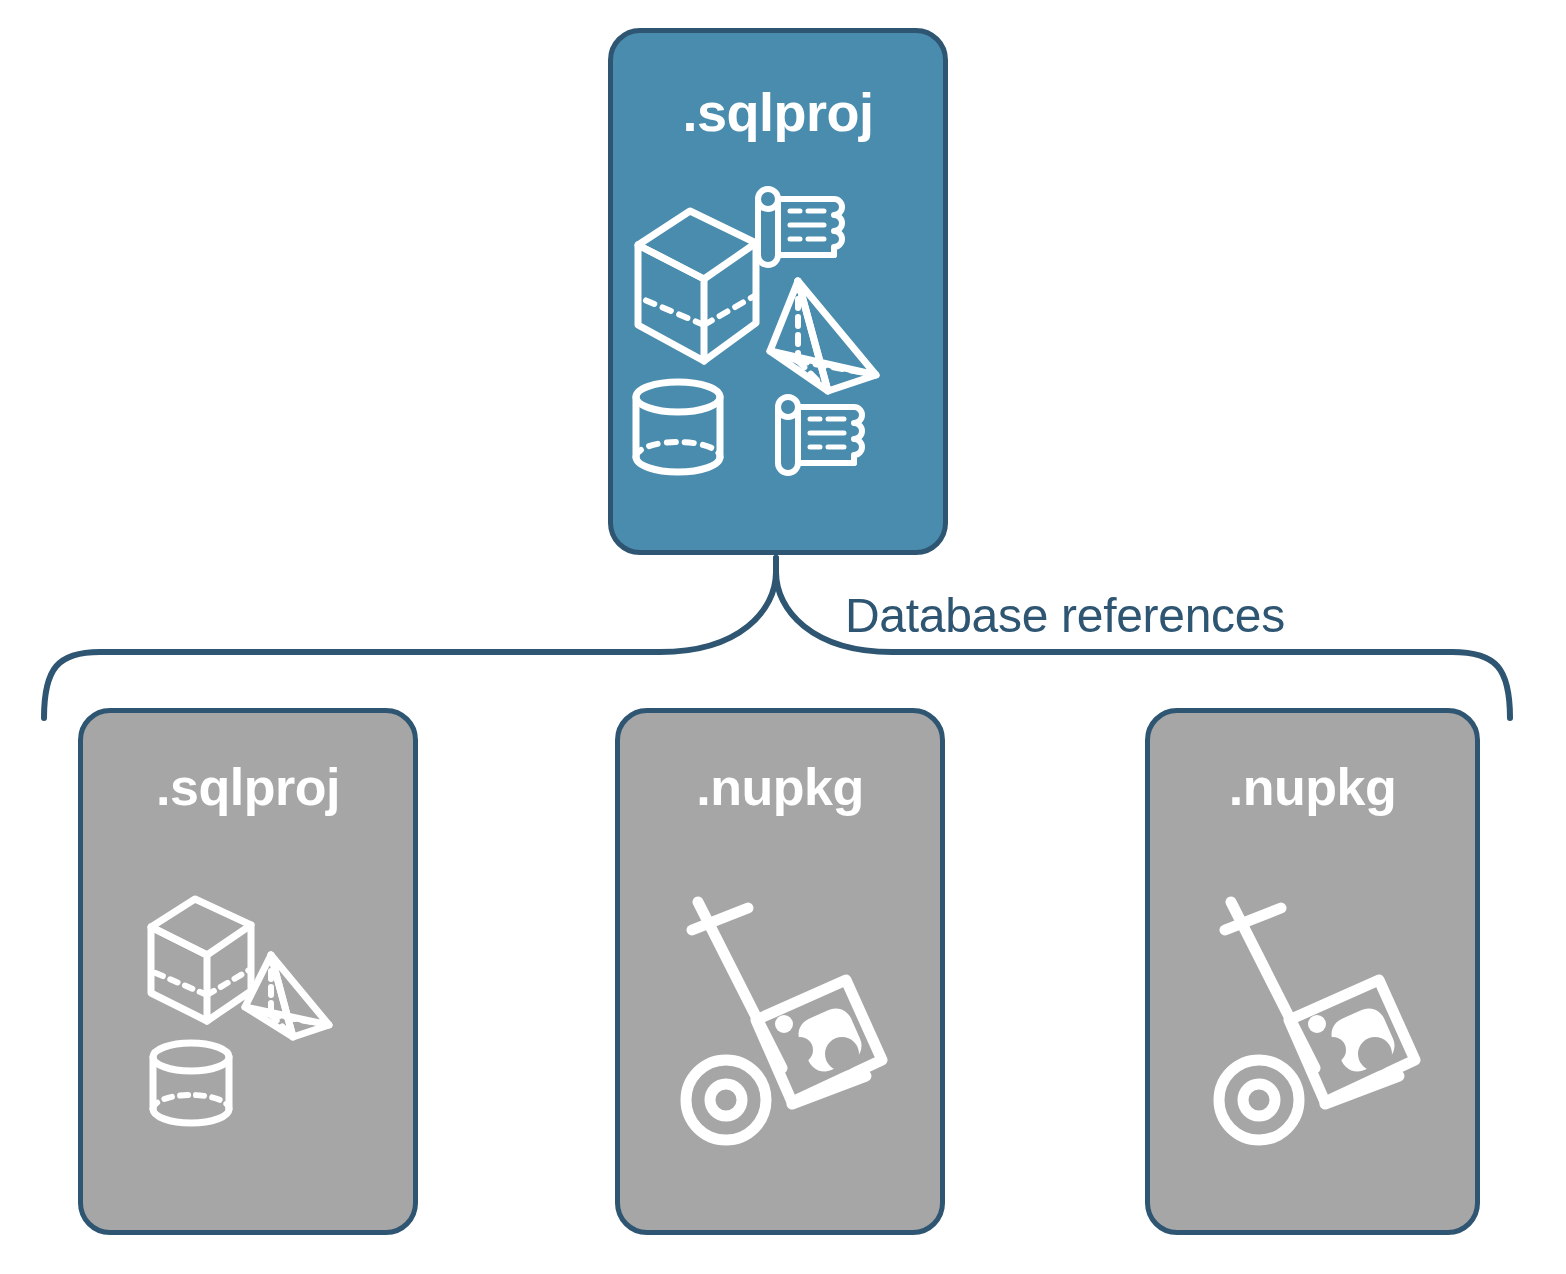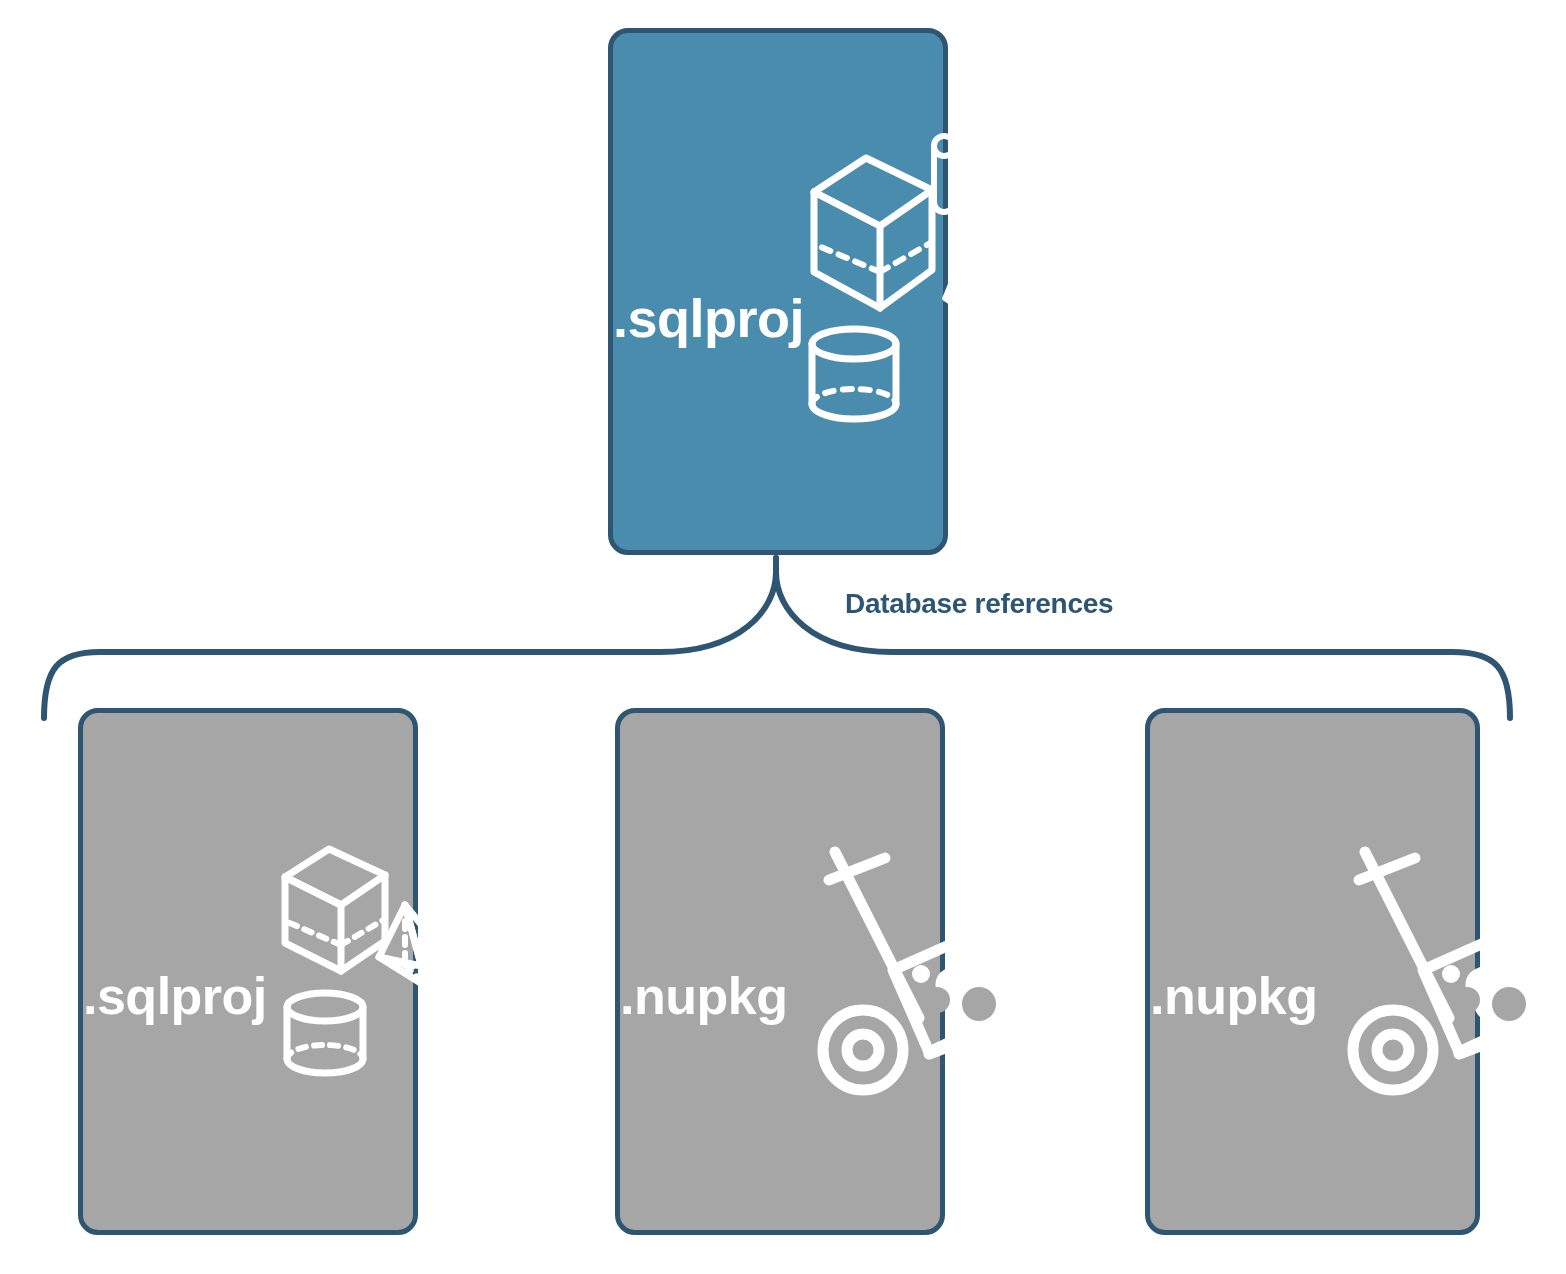--- a/index.html
+++ b/index.html
@@ -19,22 +19,23 @@
     position: absolute;
     inset: 0;
     width: 1566px;
     height: 1274px;
   }
 
   .node-box {
     position: absolute;
     box-sizing: border-box;
     border: 5px solid #2E5571;
-    border-radius: 20px;
+    border-radius: 32px;
     display: flex;
+    flex-direction: column;
     align-items: center;
   }
 
   .node-box.primary { background: #4A8CAD; }
   .node-box.secondary { background: #A6A6A6; }
 
   .node-title {
     color: #ffffff;
     font-weight: bold;
     letter-spacing: -0.5px;
@@ -82,22 +83,22 @@
     flex: 1;
     display: flex;
     align-items: center;
     justify-content: center;
   }
 
   .bracket-label {
     position: absolute;
     left: 845px;
     top: 588px;
-    font-size: 28px;
-    font-weight: bold;
+    font-size: 48px;
+    font-weight: normal;
     color: #2E5571;
     letter-spacing: -0.3px;
     white-space: nowrap;
     user-select: none;
   }
 
   svg { display: block; overflow: visible; }
   #bracket-svg {
     position: absolute;
     left: 0;

